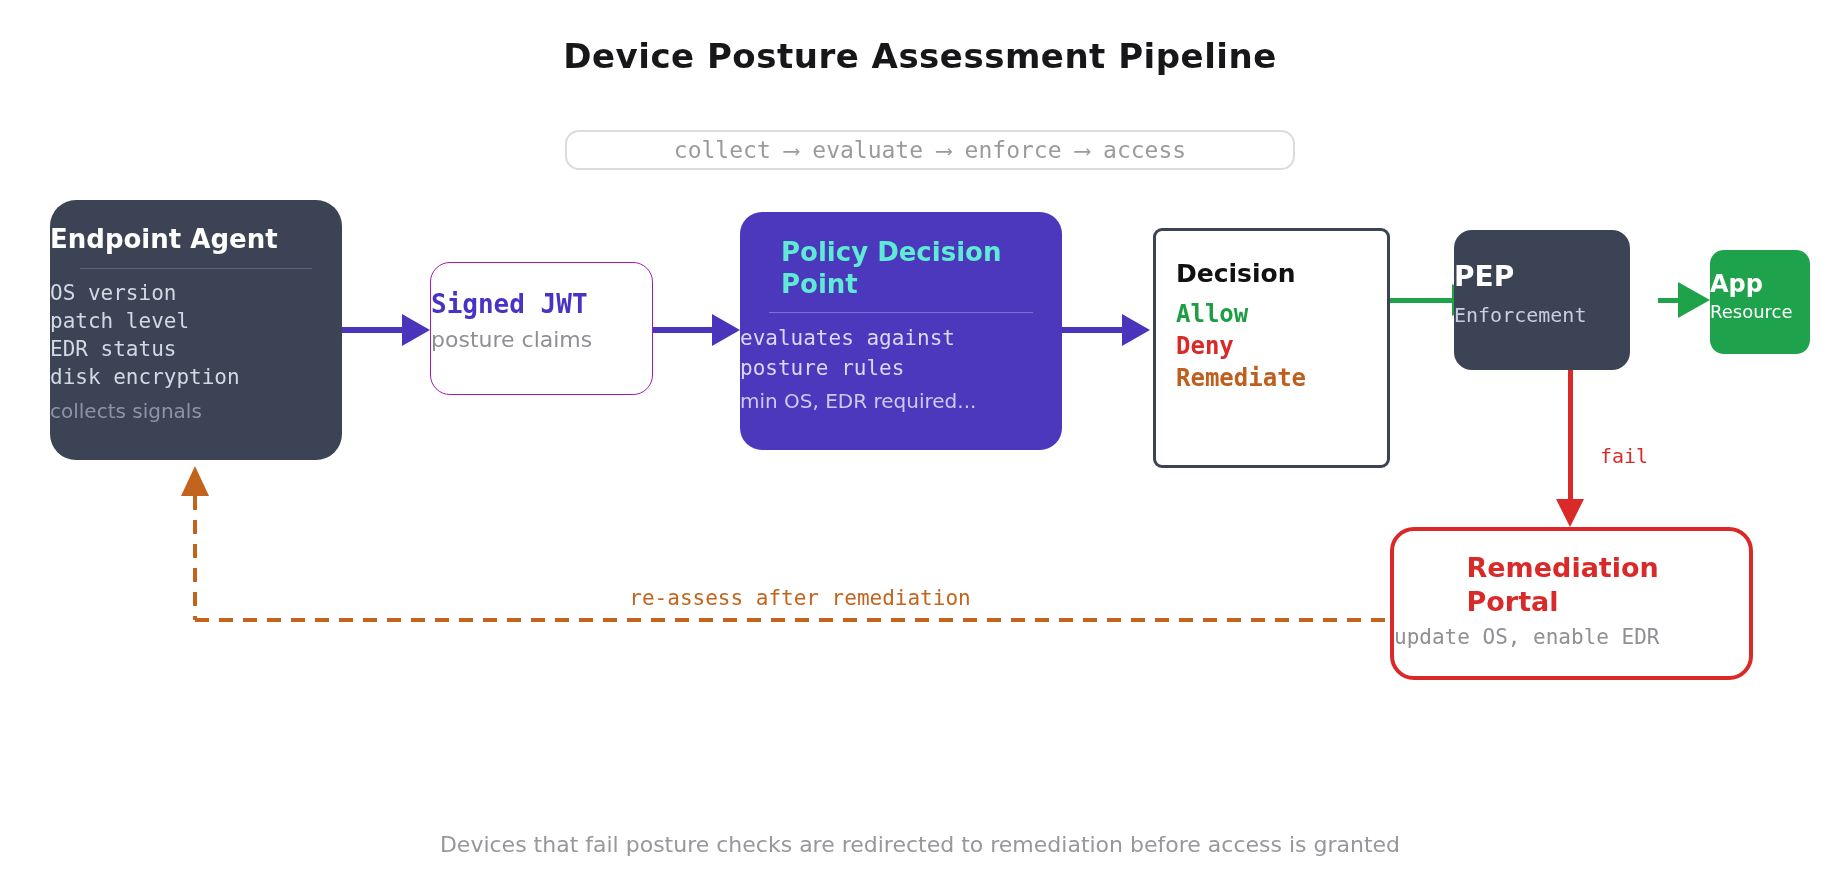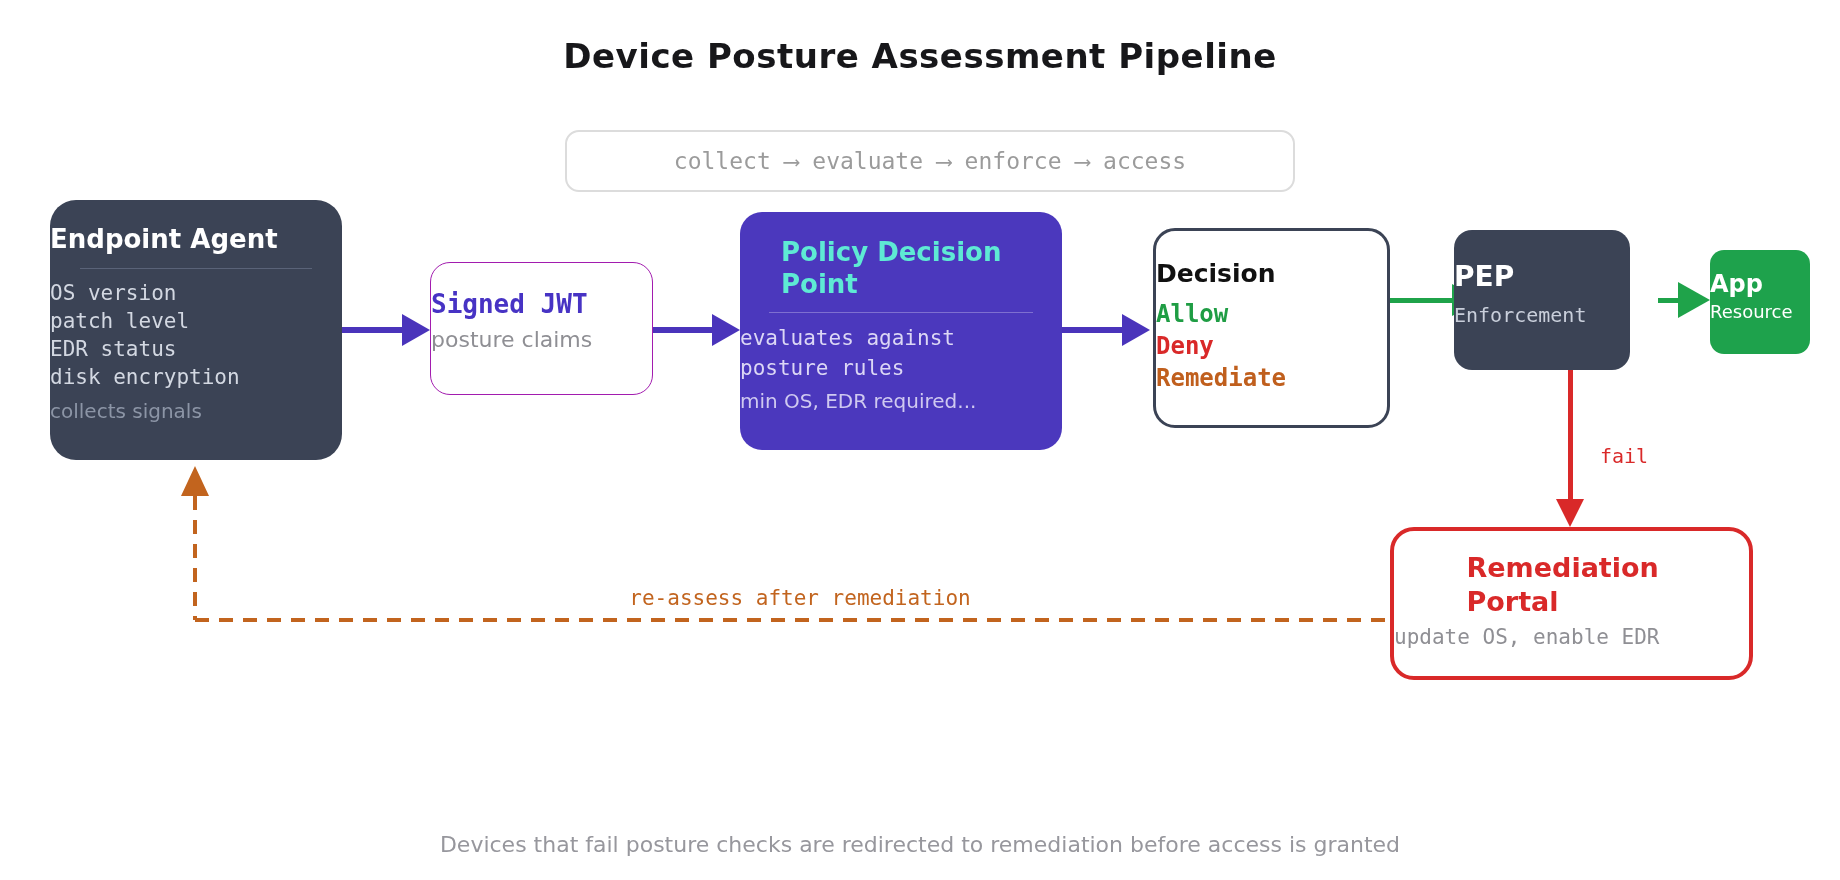--- a/index.html
+++ b/index.html
@@ -9,21 +9,21 @@
 
   .mono { font-family:"DejaVu Sans Mono", "Liberation Mono", monospace; }
 
   .diagram-title {
     position:absolute; top:36px; left:0; width:100%;
     text-align:center; font-size:34px; font-weight:bold; color:#17171a;
     letter-spacing:0.5px;
   }
 
   .pill {
-    position:absolute; left:565px; top:130px; width:730px; height:62px;
+    position:absolute; left:565px; top:130px; width:730px; height:40px;
     border:2px solid #dcdcdc; border-radius:14px; background:#ffffff;
     display:flex; align-items:center; justify-content:center;
     font-size:23px; color:#9b9b9b;
   }
 
   .node { position:absolute; }
 
   
   .agent {
     left:50px; top:200px; width:292px; height:260px;
@@ -47,22 +47,22 @@
     left:740px; top:212px; width:322px; height:238px;
     background:#4b38bd; border-radius:22px;
   }
   .pdp .node-title { margin:24px auto 4px; max-width:240px; font-size:26px; font-weight:bold; color:#5eead4; line-height:32px; }
   .pdp .divider { width:264px; height:1px; background:#7e6fd0; margin:12px auto 10px; }
   .pdp .line { font-size:21px; line-height:30px; color:#dcd7f5; }
   .pdp .note { margin-top:6px; font-size:20px; color:#cfc9f0; }
 
   
   .decision {
-    left:1153px; top:228px; width:237px; height:200px;
-    background:#ffffff; border:3px solid #3b4355; border-radius:22px;
+    left:1153px; top:228px; width:237px; height:240px;
+    background:#ffffff; border:3px solid #3b4355; border-radius:9px;padding-left:20px;
   }
   .decision .node-title { margin-top:28px; font-size:25px; font-weight:bold; color:#111111; }
   .decision .opts { margin-top:10px; }
   .decision .opt { font-size:24px; font-weight:bold; line-height:32px; }
   .opt-allow { color:#1f9d44; }
   .opt-deny { color:#d92929; }
   .opt-remediate { color:#c05f1d; }
 
   
   .pep {

